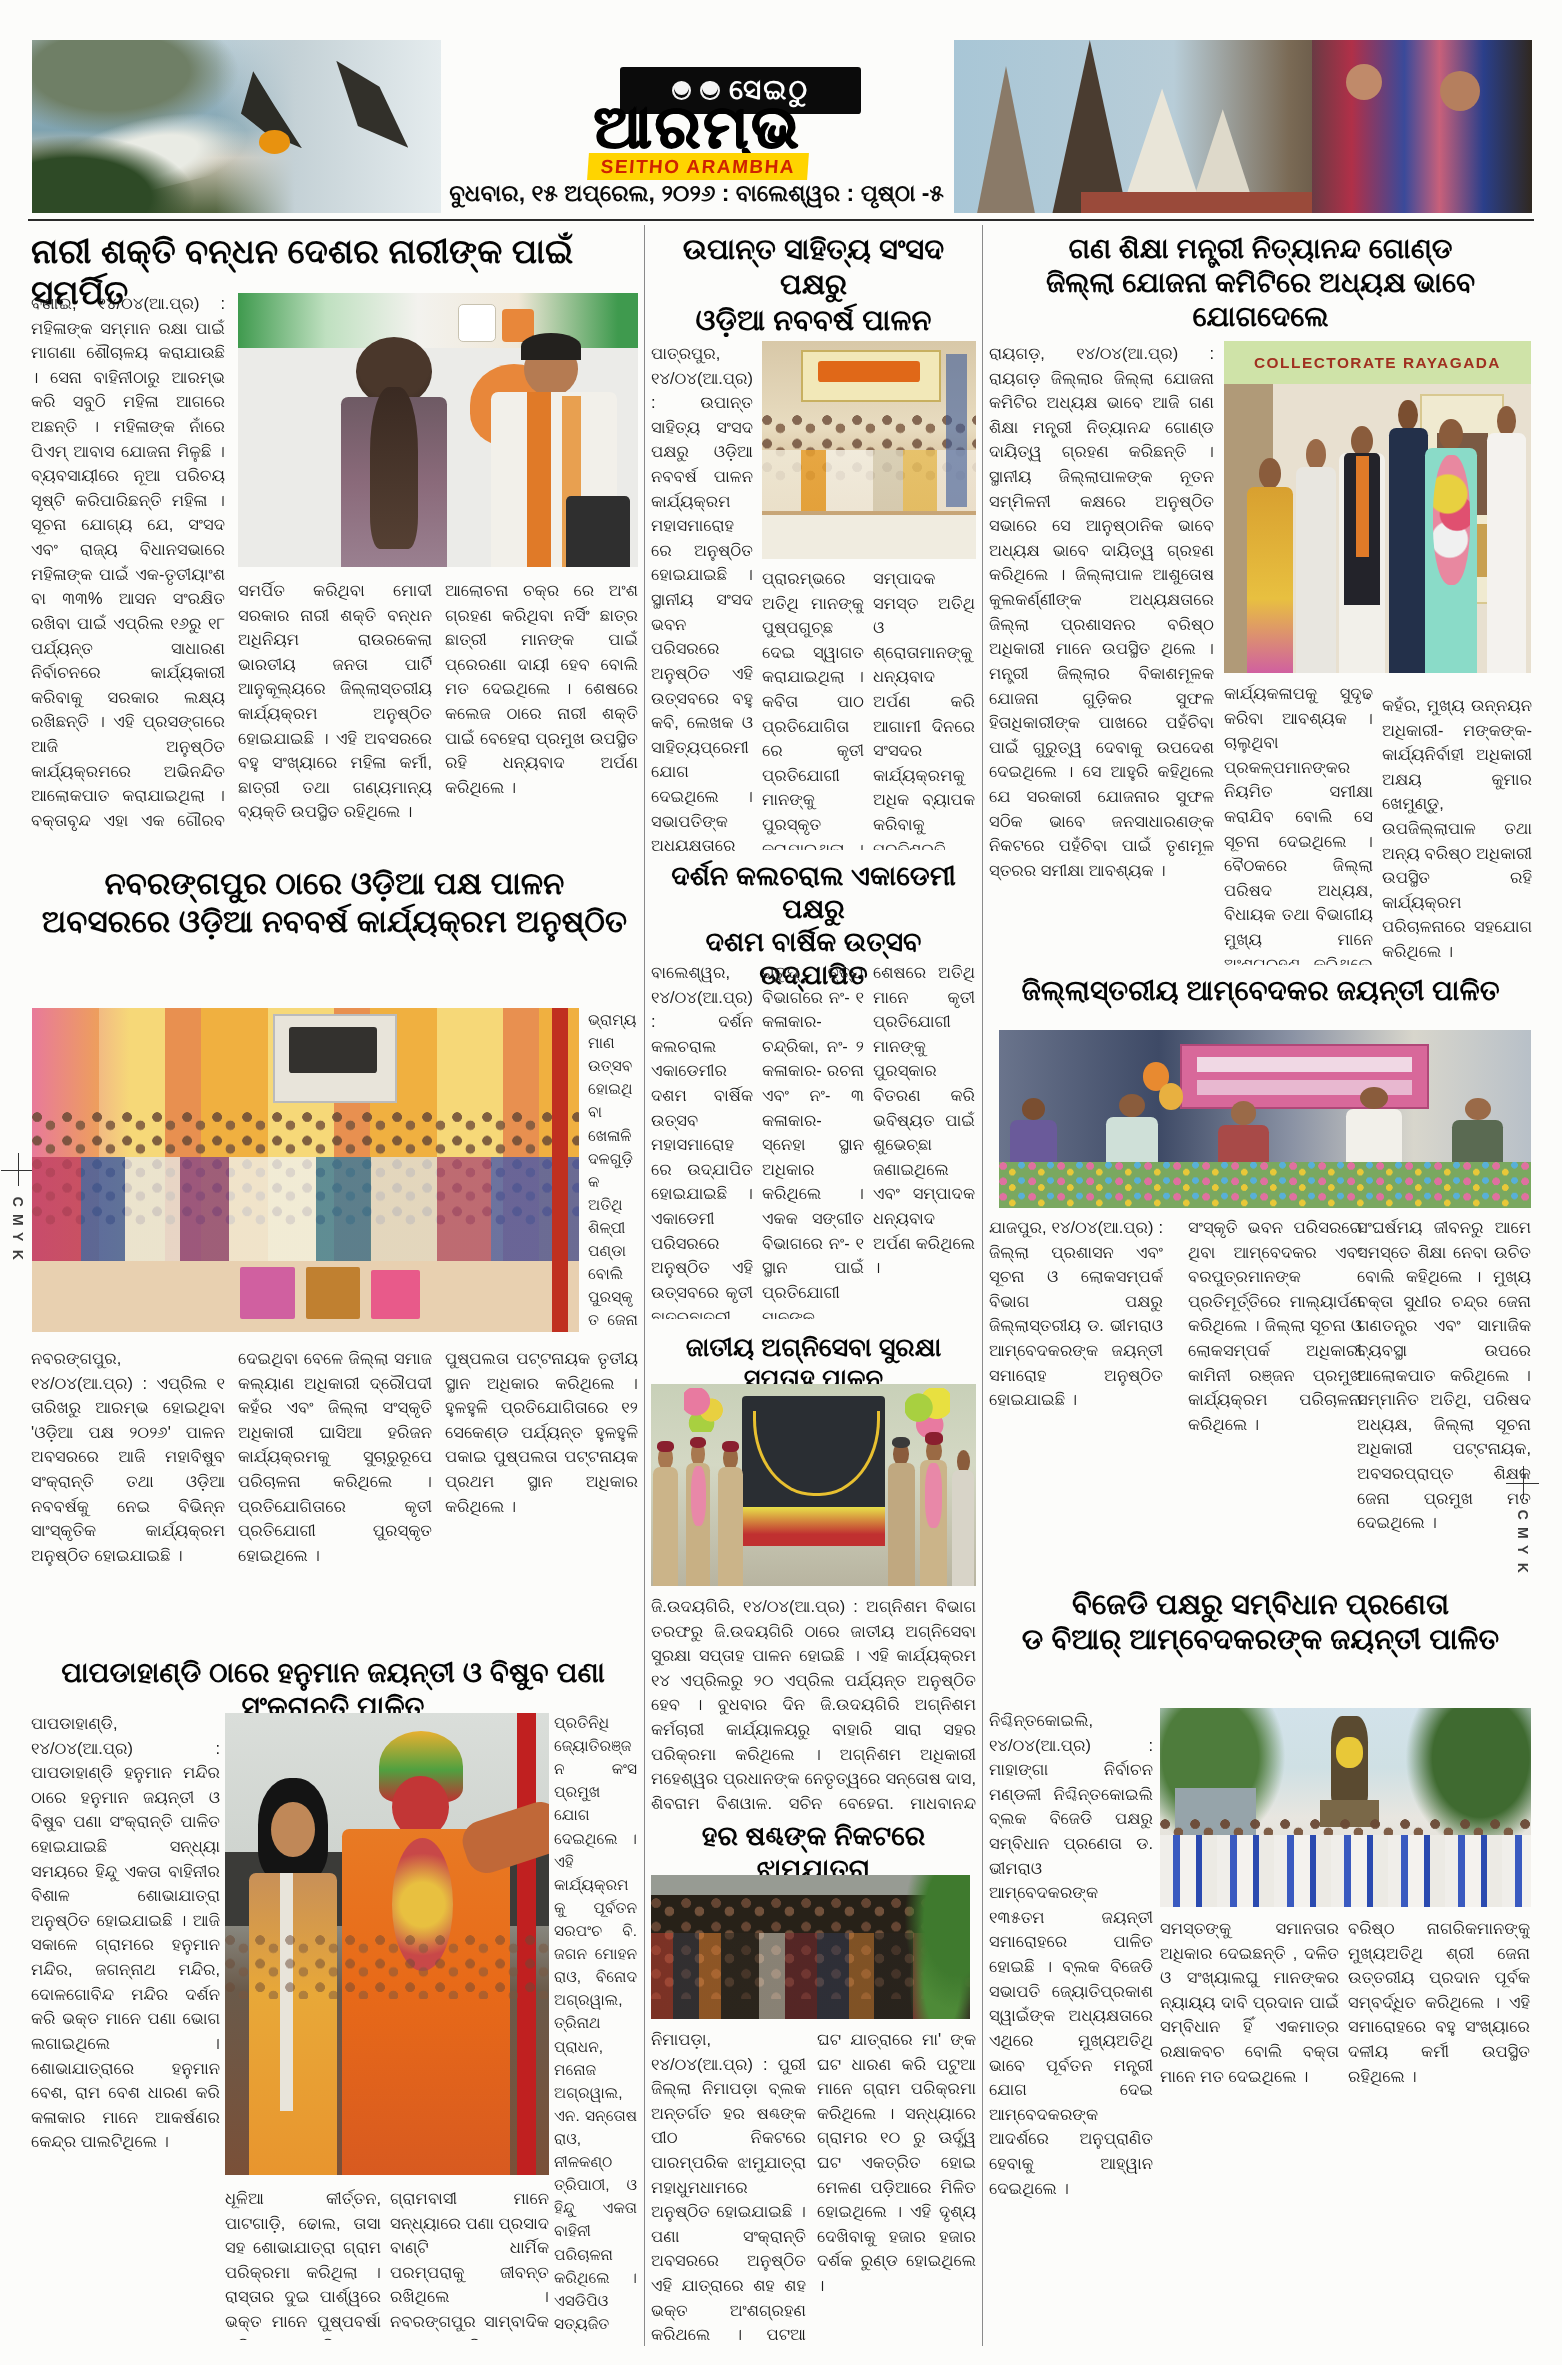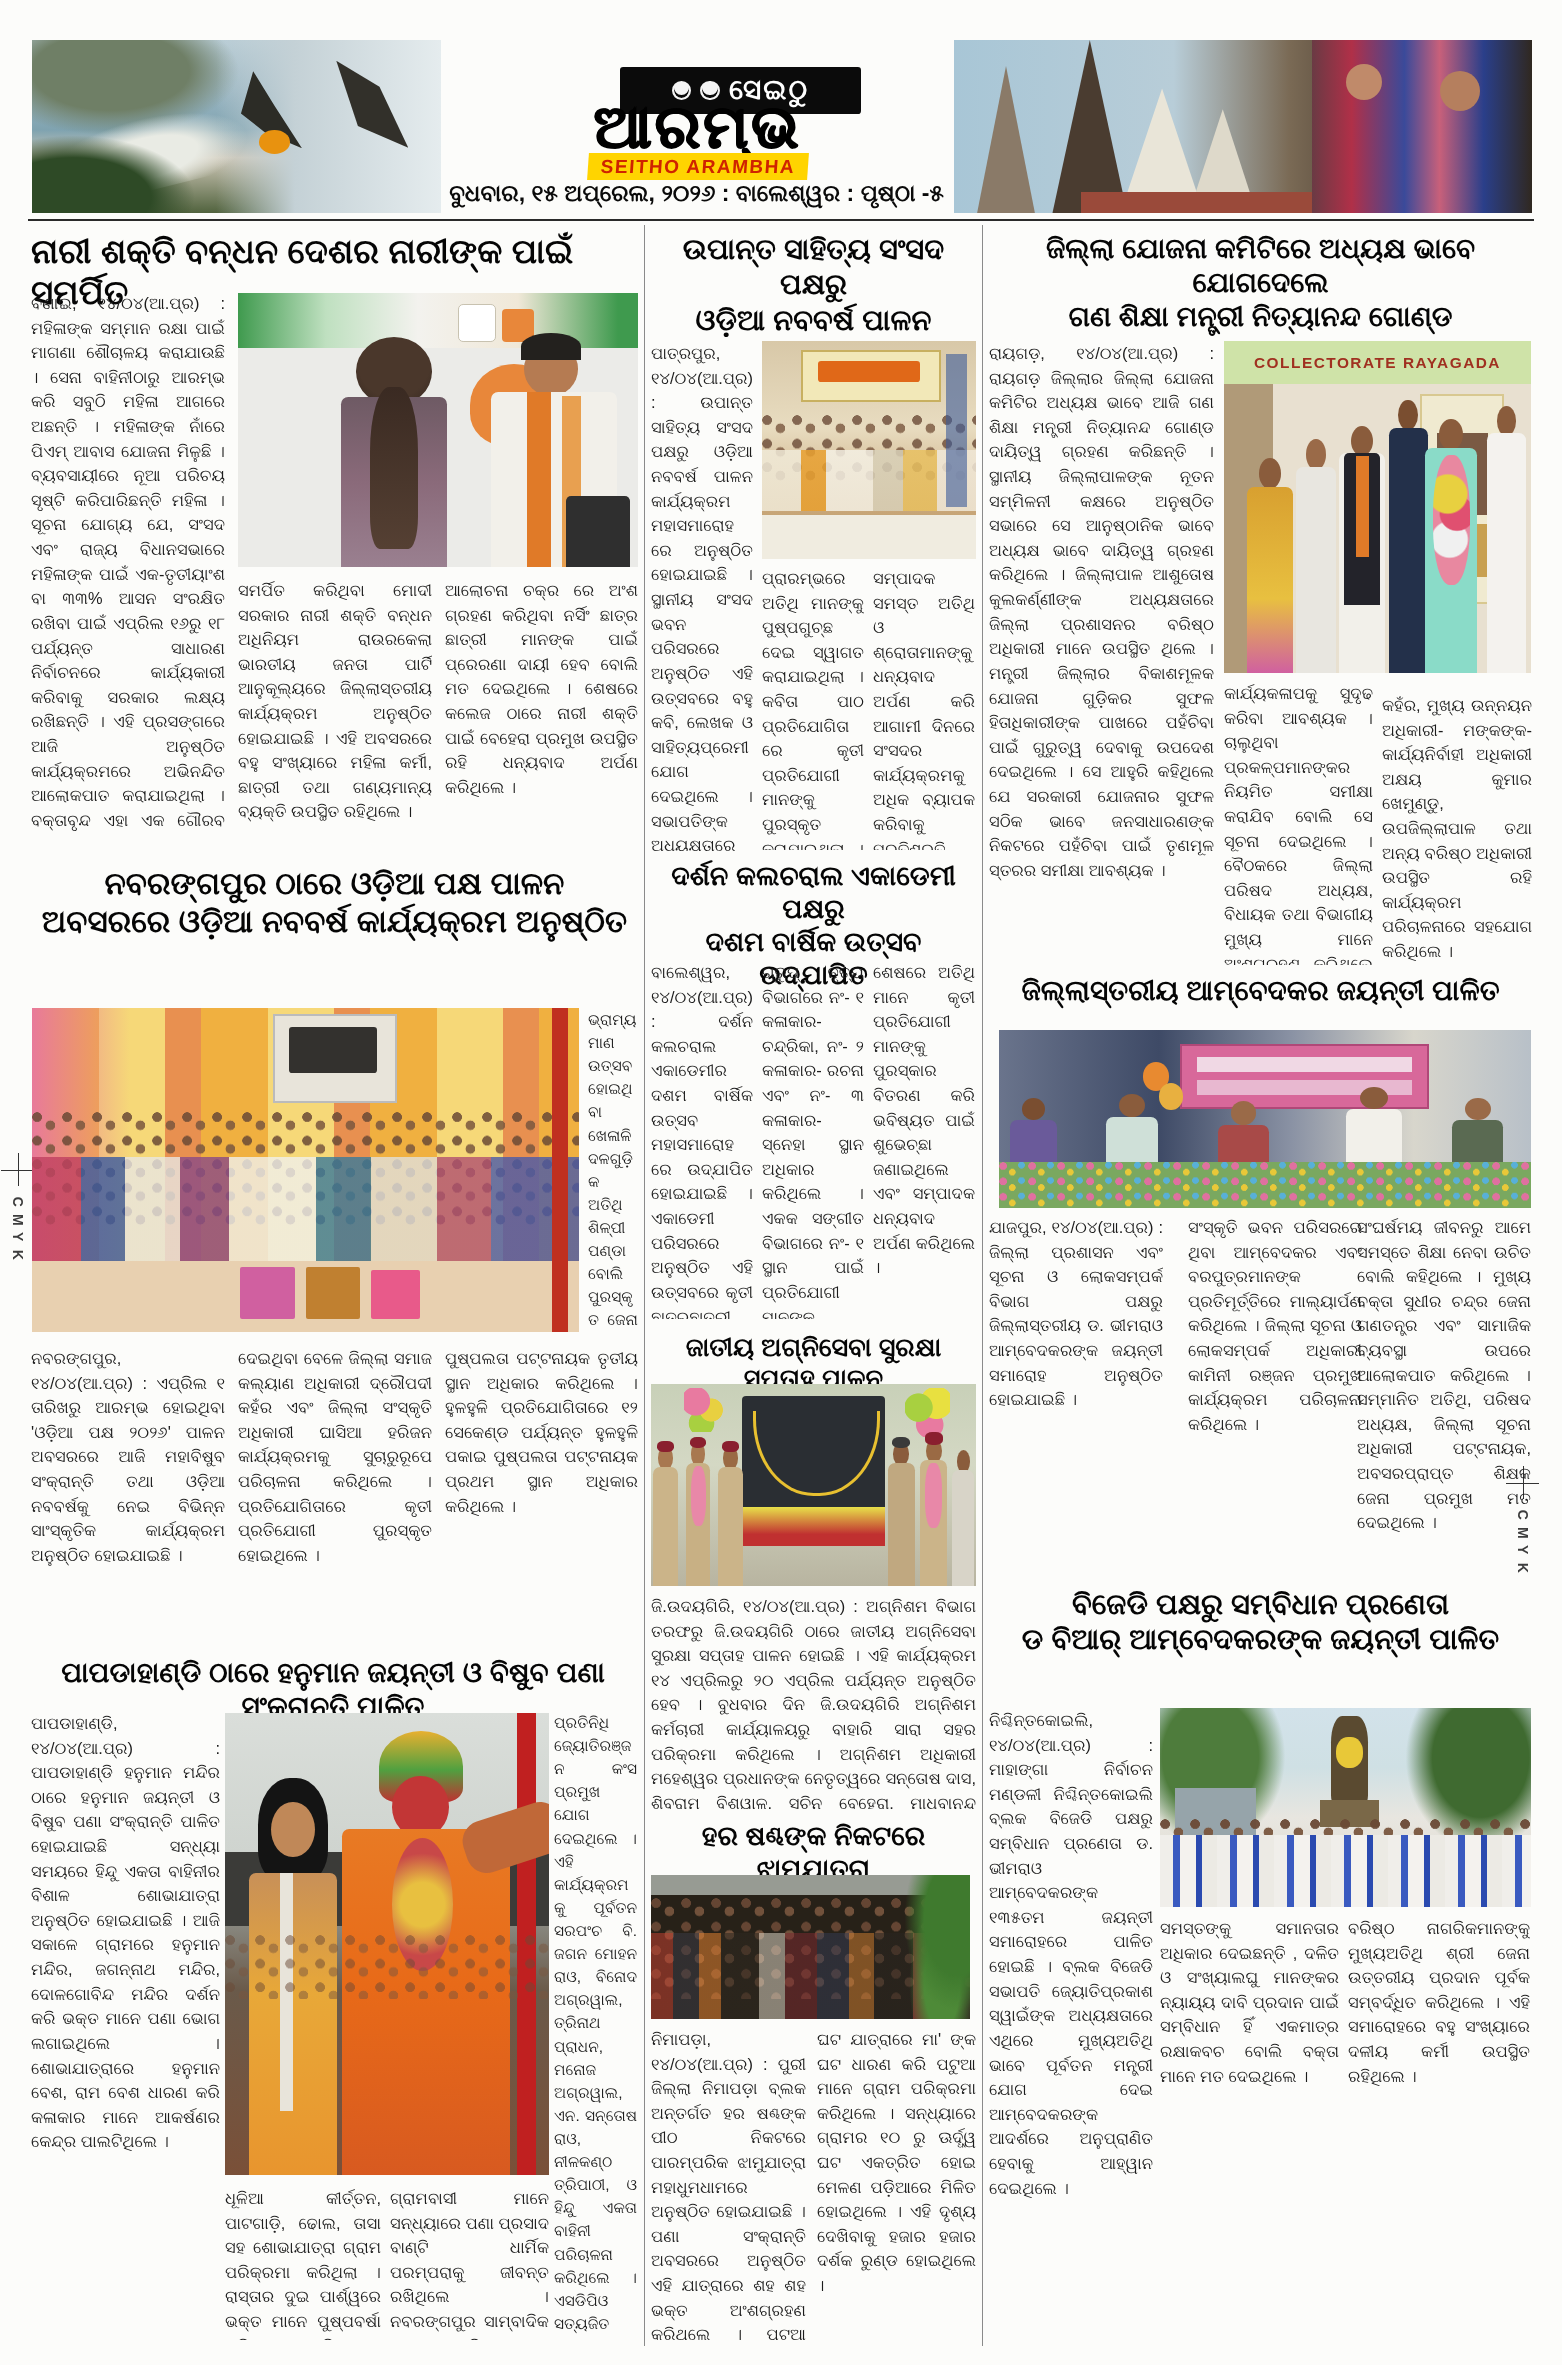--- a/index.html
+++ b/index.html
@@ -281,22 +281,22 @@
     <div class="ly" style="left:0;top:0;width:100%;height:14%;background:#c8d0c8;opacity:.7;"></div>
     <div class="ly heads" style="left:0;top:16%;width:100%;height:70%;opacity:.9;"></div>
     <div class="ly" style="left:0;top:40%;width:100%;height:60%;background:linear-gradient(90deg,#c04030 0 7%,#3a3a44 7% 15%,#e08030 15% 22%,#2e2820 22% 34%,#d8d0c0 34% 42%,#7a2a30 42% 52%,#343a50 52% 62%,#c87a30 62% 70%,#2a2520 70% 82%,#b04040 82% 90%,#3a3028 90% 100%);opacity:.55;"></div>
     <div class="ly" style="right:0;top:0;width:22%;height:100%;background:radial-gradient(ellipse at 80% 30%,#3f7a2e 0 40%,rgba(0,0,0,0) 65%),radial-gradient(ellipse at 60% 75%,#4e8a38 0 30%,rgba(0,0,0,0) 55%);"></div>
   </div>
 
   <div class="abs bodytxt" style="left:651px;top:2027px;width:155px;height:313px;">ନିମାପଡ଼ା, ୧୪/୦୪(ଆ.ପ୍ର) : ପୁରୀ ଜିଲ୍ଲା ନିମାପଡ଼ା ବ୍ଲକ ଅନ୍ତର୍ଗତ ହର ଷଣ୍ଢଙ୍କ ପୀଠ ନିକଟରେ ପାରମ୍ପରିକ ଝାମୁଯାତ୍ରା ମହାଧୁମଧାମରେ ଅନୁଷ୍ଠିତ ହୋଇଯାଇଛି । ପଣା ସଂକ୍ରାନ୍ତି ଅବସରରେ ଅନୁଷ୍ଠିତ ଏହି ଯାତ୍ରାରେ ଶହ ଶହ ଭକ୍ତ ଅଂଶଗ୍ରହଣ କରିଥିଲେ । ପଟୁଆ ମାନେ ନିଆଁ ଉପରେ ଚାଲି ନିଜ ମାନସିକ ପୂରଣ କରିଥିଲେ ।</div>
   <div class="abs bodytxt" style="left:817px;top:2027px;width:159px;height:313px;">ଘଟ ଯାତ୍ରାରେ ମା' ଙ୍କ ଘଟ ଧାରଣ କରି ପଟୁଆ ମାନେ ଗ୍ରାମ ପରିକ୍ରମା କରିଥିଲେ । ସନ୍ଧ୍ୟାରେ ଗ୍ରାମର ୧୦ ରୁ ଊର୍ଦ୍ଧ୍ୱ ଘଟ ଏକତ୍ରିତ ହୋଇ ମେଳଣ ପଡ଼ିଆରେ ମିଳିତ ହୋଇଥିଲେ । ଏହି ଦୃଶ୍ୟ ଦେଖିବାକୁ ହଜାର ହଜାର ଦର୍ଶକ ରୁଣ୍ଡ ହୋଇଥିଲେ ।</div>
 
   <div class="abs hl hl-c" style="left:989px;top:232px;width:543px;font-size:28px;">
+    <div>ଗଣ ଶିକ୍ଷା ମନ୍ତ୍ରୀ ନିତ୍ୟାନନ୍ଦ ଗୋଣ୍ଡ</div>
     <div>ଜିଲ୍ଲା ଯୋଜନା କମିଟିରେ ଅଧ୍ୟକ୍ଷ ଭାବେ ଯୋଗଦେଲେ</div>
-    <div>ଗଣ ଶିକ୍ଷା ମନ୍ତ୍ରୀ ନିତ୍ୟାନନ୍ଦ ଗୋଣ୍ଡ</div>
   </div>
 
   <div class="abs bodytxt" style="left:989px;top:341px;width:225px;height:626px;">ରାୟଗଡ଼, ୧୪/୦୪(ଆ.ପ୍ର) : ରାୟଗଡ଼ ଜିଲ୍ଲାର ଜିଲ୍ଲା ଯୋଜନା କମିଟିର ଅଧ୍ୟକ୍ଷ ଭାବେ ଆଜି ଗଣ ଶିକ୍ଷା ମନ୍ତ୍ରୀ ନିତ୍ୟାନନ୍ଦ ଗୋଣ୍ଡ ଦାୟିତ୍ୱ ଗ୍ରହଣ କରିଛନ୍ତି । ସ୍ଥାନୀୟ ଜିଲ୍ଲାପାଳଙ୍କ ନୂତନ ସମ୍ମିଳନୀ କକ୍ଷରେ ଅନୁଷ୍ଠିତ ସଭାରେ ସେ ଆନୁଷ୍ଠାନିକ ଭାବେ ଅଧ୍ୟକ୍ଷ ଭାବେ ଦାୟିତ୍ୱ ଗ୍ରହଣ କରିଥିଲେ । ଜିଲ୍ଲାପାଳ ଆଶୁତୋଷ କୁଲକର୍ଣ୍ଣୀଙ୍କ ଅଧ୍ୟକ୍ଷତାରେ ଜିଲ୍ଲା ପ୍ରଶାସନର ବରିଷ୍ଠ ଅଧିକାରୀ ମାନେ ଉପସ୍ଥିତ ଥିଲେ । ମନ୍ତ୍ରୀ ଜିଲ୍ଲାର ବିକାଶମୂଳକ ଯୋଜନା ଗୁଡ଼ିକର ସୁଫଳ ହିତାଧିକାରୀଙ୍କ ପାଖରେ ପହଁଚିବା ପାଇଁ ଗୁରୁତ୍ୱ ଦେବାକୁ ଉପଦେଶ ଦେଇଥିଲେ । ସେ ଆହୁରି କହିଥିଲେ ଯେ ସରକାରୀ ଯୋଜନାର ସୁଫଳ ସଠିକ ଭାବେ ଜନସାଧାରଣଙ୍କ ନିକଟରେ ପହଁଚିବା ପାଇଁ ତୃଣମୂଳ ସ୍ତରର ସମୀକ୍ଷା ଆବଶ୍ୟକ ।</div>
 
   <div class="photo" style="left:1224px;top:341px;width:307px;height:332px;" title="Minister garlanded at Collectorate Rayagada meeting hall">
     <div class="ly full" style="background:#e8e0d0;"></div>
     <div class="ly" style="left:0;top:0;width:100%;height:13%;background:#cfe3a8;display:flex;align-items:center;justify-content:center;">
       <span style="color:#a03020;font-weight:800;font-size:15.4px;letter-spacing:1.5px;">COLLECTORATE RAYAGADA</span>
     </div>
     <div class="ly" style="left:0;top:13%;width:16%;height:87%;background:#b09a78;"></div>

